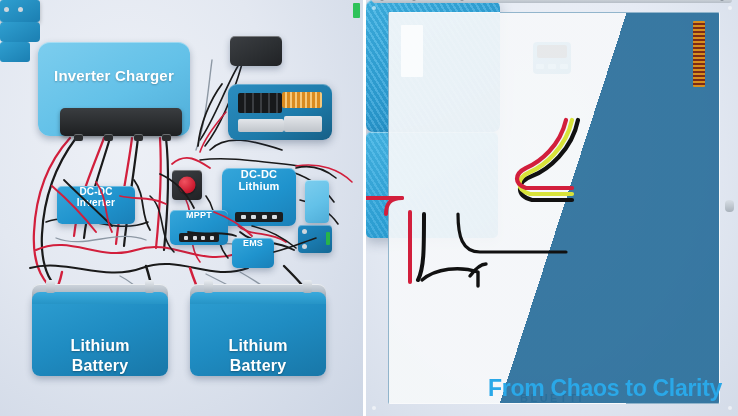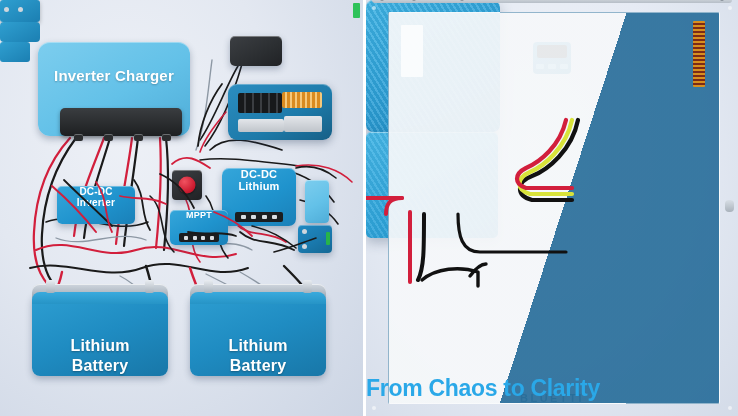--- a/index.html
+++ b/index.html
@@ -217,20 +217,21 @@
     background:repeating-linear-gradient(180deg,#d88f1e 0 2px, #7c2a16 2px 4px);
     border-radius:1px;
   }
   #distribution-box .latch {
     position:absolute; right:4px; top:48%; width:9px; height:12px;
     background:linear-gradient(180deg,#d7dee5,#a9b2bb); border-radius:4px;
   }
 
   #tagline {
     position:absolute; left:0; right:16px; bottom:14px;
+    text-align:right;
     font-size:23px; font-weight:bold;
     letter-spacing:-.3px;
     color:#2aa8e8;
     z-index:35;
   }
 </style>
 </head>
 <body>
 
 <div id="stage">
@@ -323,20 +324,23 @@
     <div class="dev blue-md" id="mppt">
       <span style="margin-bottom:8px">MPPT</span>
       <span class="conn-strip">
         <i></i>
           <i></i>
           <i></i>
           <i></i>
       </span>
     </div>
 
+    <div class="dev blue-md" id="ems">
+      <span>EMS</span>
+    </div>
 
     <div class="dev" id="red-switch">
       <span class="knob"></span>
     </div>
 
     <div class="dev blue-lt" id="aux-blue-tall"></div>
     <div class="dev blue-dk" id="aux-blue-box">
       <span class="scr1"></span>
       <span class="scr2"></span>
       <span class="grn"></span>

